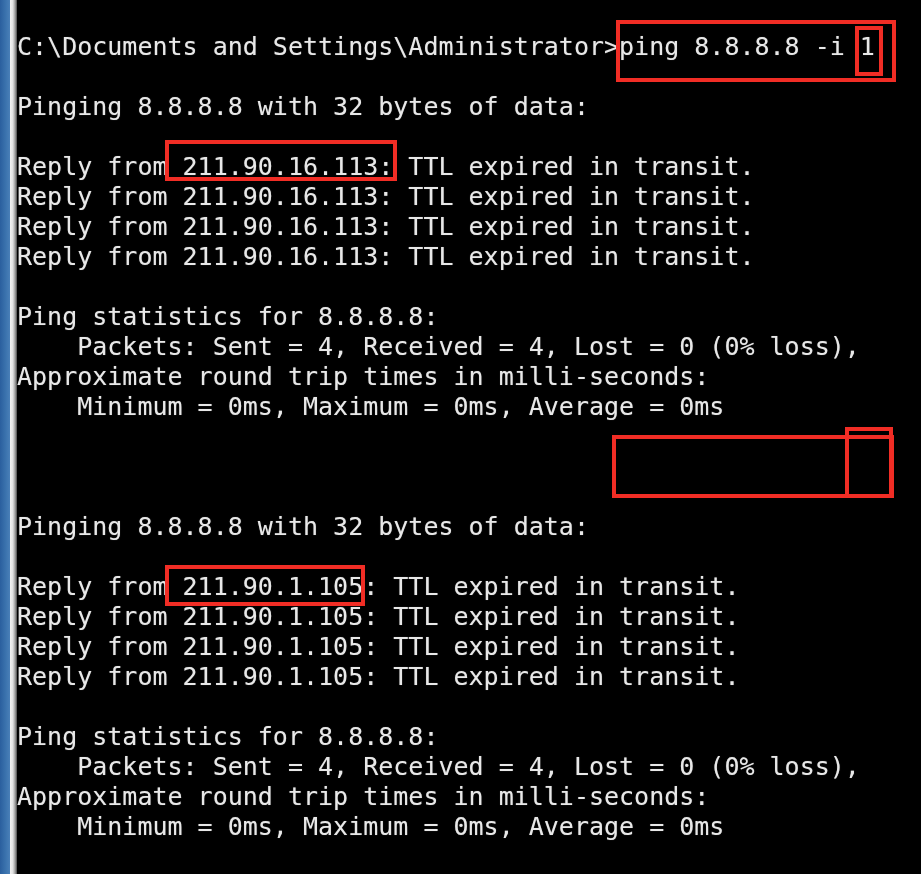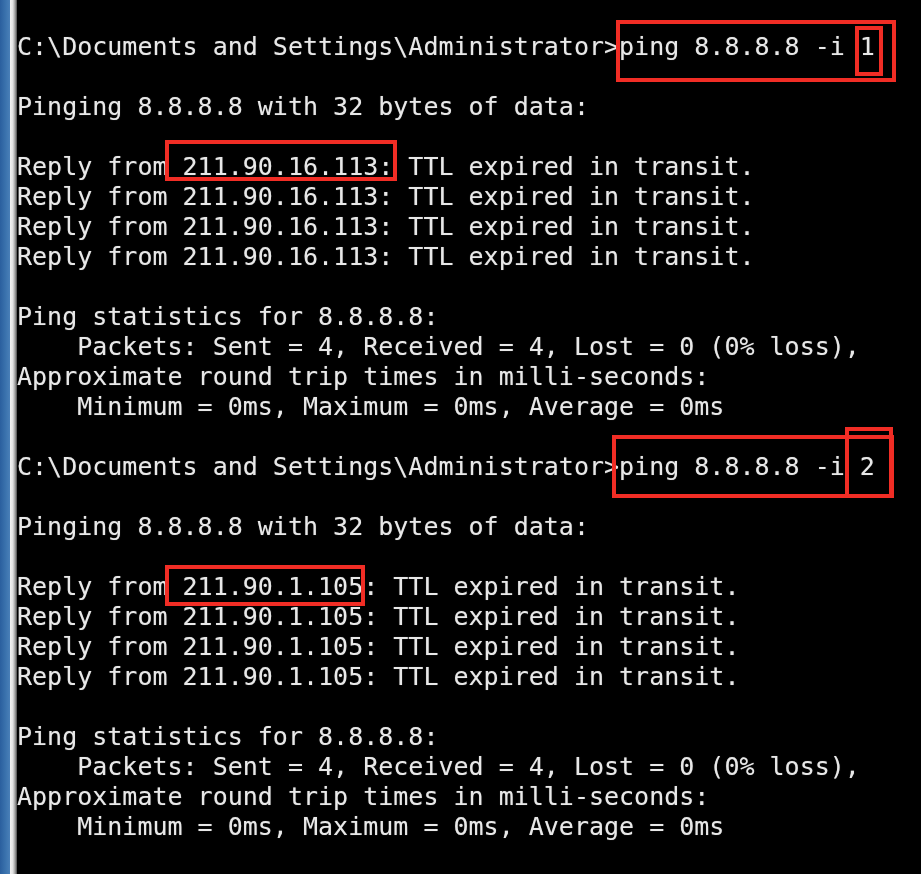--- a/index.html
+++ b/index.html
@@ -69,21 +69,20 @@
     <div class="line" style="top:152px">Reply from 211.90.16.113: TTL expired in transit.</div>
     <div class="line" style="top:182px">Reply from 211.90.16.113: TTL expired in transit.</div>
     <div class="line" style="top:212px">Reply from 211.90.16.113: TTL expired in transit.</div>
     <div class="line" style="top:242px">Reply from 211.90.16.113: TTL expired in transit.</div>
     <div class="line" style="top:272px"></div>
     <div class="line" style="top:302px">Ping statistics for 8.8.8.8:</div>
     <div class="line" style="top:332px">    Packets: Sent = 4, Received = 4, Lost = 0 (0% loss),</div>
     <div class="line" style="top:362px">Approximate round trip times in milli-seconds:</div>
     <div class="line" style="top:392px">    Minimum = 0ms, Maximum = 0ms, Average = 0ms</div>
     <div class="line" style="top:422px"></div>
-    <div class="line" style="top:452px">C:\Documents and Settings\Administrator&gt;ping 8.8.8.8 -i 2</div>
     <div class="line" style="top:482px"></div>
     <div class="line" style="top:512px">Pinging 8.8.8.8 with 32 bytes of data:</div>
     <div class="line" style="top:542px"></div>
     <div class="line" style="top:572px">Reply from 211.90.1.105: TTL expired in transit.</div>
     <div class="line" style="top:602px">Reply from 211.90.1.105: TTL expired in transit.</div>
     <div class="line" style="top:632px">Reply from 211.90.1.105: TTL expired in transit.</div>
     <div class="line" style="top:662px">Reply from 211.90.1.105: TTL expired in transit.</div>
     <div class="line" style="top:692px"></div>
     <div class="line" style="top:722px">Ping statistics for 8.8.8.8:</div>
     <div class="line" style="top:752px">    Packets: Sent = 4, Received = 4, Lost = 0 (0% loss),</div>

